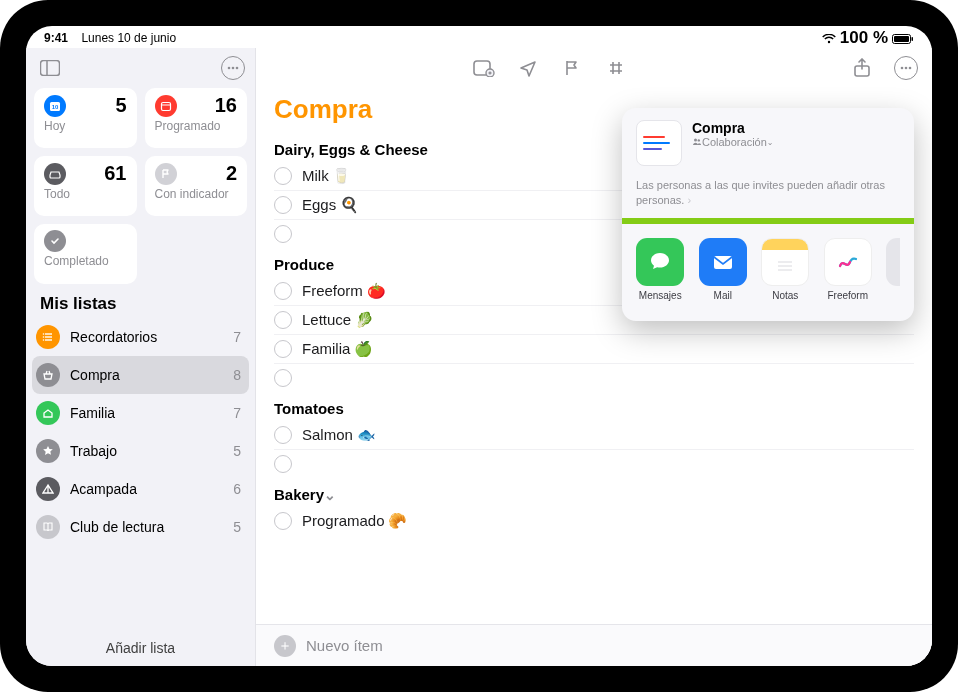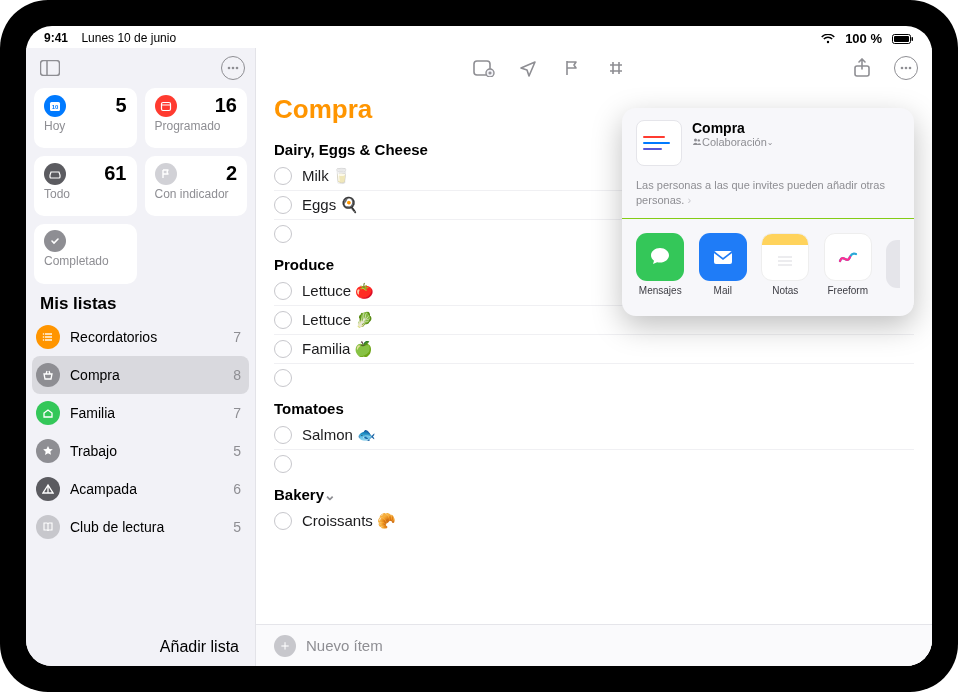--- a/index.html
+++ b/index.html
@@ -10,21 +10,21 @@
   }
   .screen {
     width: 100%; height: 100%; background: #fff; border-radius: 26px; overflow: hidden;
     position: relative; display: flex; flex-direction: column;
   }
   
   .status-bar {
     height: 22px; display: flex; justify-content: space-between; align-items: center;
     font-size: 12px; font-weight: 600; padding: 2px 18px 0 18px; color: #000;
   }
-  .status-right { display: flex; align-items: center; gap: 10px; font-size: 13px; }
+  .status-right { display: flex; align-items: center; gap: 4px; font-size: 17px; }
   .wifi, .battery { display: inline-block; }
   .wifi svg, .battery svg { vertical-align: middle; }
   .dots { position: absolute; left: 50%; top: 26px; transform: translateX(-50%); color: #c7c7cc; letter-spacing: 2px; font-size: 10px; }
   
   .app { flex: 1; display: flex; overflow: hidden; }
   .sidebar {
     width: 230px; background: #f2f2f7; display: flex; flex-direction: column;
     border-right: 1px solid #e3e3e8;
     position: relative;
   }
@@ -56,21 +56,21 @@
   .lists { flex: 1; overflow: auto; }
   .list-row {
     display: flex; align-items: center; gap: 10px; padding: 7px 14px 7px 10px;
     font-size: 14px; cursor: pointer;
   }
   .list-row.selected { background: #d9d9de; border-radius: 8px; margin: 0 6px; padding-left: 4px; padding-right: 8px; }
   .list-icon { width: 24px; height: 24px; border-radius: 50%; display: flex; align-items: center; justify-content: center; font-size: 12px; flex-shrink: 0; }
   .list-name { flex: 1; }
   .list-count { color: #8e8e93; font-size: 14px; }
   .add-list {
-    text-align: right; padding: 10px 16px; font-size: 16px; color: #000000;
+    text-align: center; padding: 10px 16px; font-size: 14px; color: #404040;
     border-top: 0;
   }
   
   .main { flex: 1; display: flex; flex-direction: column; position: relative; background: #fff; }
   .main-toolbar {
     height: 40px; display: flex; align-items: center; padding: 0 14px;
     gap: 20px; justify-content: flex-start;
     color: #8e8e93;
   }
   .main-toolbar .spacer { flex: 1; }
@@ -103,21 +103,21 @@
     width: 46px; height: 46px; border-radius: 8px; background: #fff; border: 1px solid #e5e5ea;
     display: flex; flex-direction: column; justify-content: center; gap: 4px; padding: 6px;
   }
   .share-thumb .line { height: 2px; border-radius: 1px; }
   .share-title { font-size: 14px; font-weight: 700; }
   .share-sub { font-size: 11px; color: #8e8e93; display: flex; align-items: center; }
   .share-note { font-size: 11px; color: #8e8e93; padding: 6px 14px 0 14px; line-height: 1.35; }
   .share-note .chev2 { color: #c7c7cc; }
   .share-apps {
     display: flex; gap: 14px; padding: 14px 14px 0 14px; overflow: hidden;
-    border-top: 1px solid #84cc16; margin-top: 10px; align-items: center;
+    border-top: 6px solid #84cc16; margin-top: 10px;
   }
   .share-app { width: 56px; display: flex; flex-direction: column; align-items: center; gap: 4px; cursor: pointer; }
   .share-app .app-icon { width: 48px; height: 48px; border-radius: 11px; display: flex; align-items: center; justify-content: center; }
   .share-app .app-label { font-size: 10px; color: #3c3c43; text-align: center; }
   .share-app.peek { width: 14px; }
   .share-app.peek .app-icon { width: 14px; border-radius: 11px 0 0 11px; }
   
   .ic-today { background: #007aff; color: #fff; }
   .ic-sched { background: #ff3b30; color: #fff; }
   .ic-all   { background: #5b5b60; color: #fff; }
@@ -371,21 +371,21 @@
                 <div class="radio"></div>
                 <div class="item-text">.</div>
               </div>
             </div>
             <div class="group">
               <div class="group-header">
                 <span>Produce</span>
               </div>
               <div class="item-row">
                 <div class="radio"></div>
-                <div class="item-text">Lettuce 🍅</div>
+                <div class="item-text">Freeform 🍅</div>
               </div>
               <div class="item-row">
                 <div class="radio"></div>
                 <div class="item-text">Lettuce 🥬</div>
               </div>
               <div class="item-row">
                 <div class="radio"></div>
                 <div class="item-text">Familia 🍏</div>
               </div>
               <div class="item-row empty">
@@ -406,21 +406,21 @@
                 <div class="item-text">.</div>
               </div>
             </div>
             <div class="group">
               <div class="group-header">
                 <span>Bakery</span>
                 <span class="chev">⌄</span>
               </div>
               <div class="item-row">
                 <div class="radio"></div>
-                <div class="item-text">Croissants 🥐</div>
+                <div class="item-text">Programado 🥐</div>
               </div>
             </div>
           </div>
 
         <div class="new-item-bar">
           <div class="plus-circ">＋</div>
           <span>Nuevo ítem</span>
         </div>
 
         <div class="share-pop">

